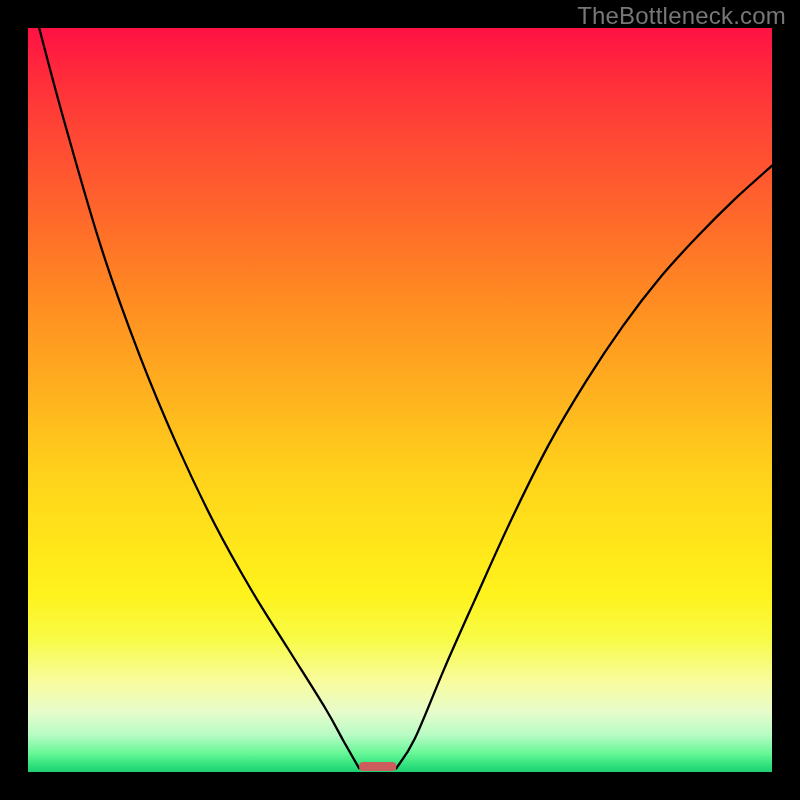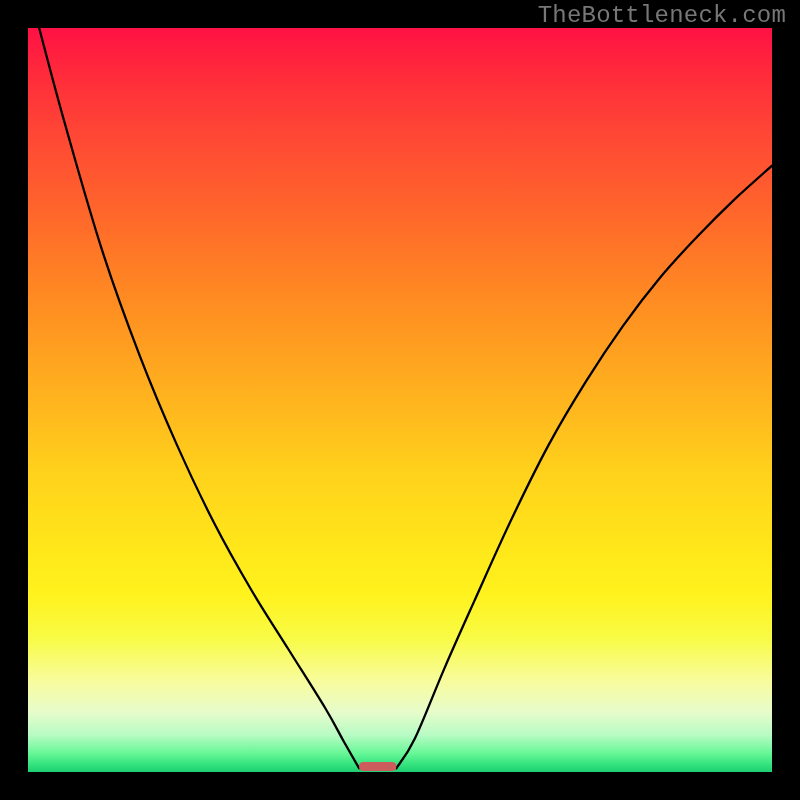--- a/index.html
+++ b/index.html
@@ -49,21 +49,21 @@
   }
   
   .curve-layer {
     position: absolute;
     inset: 0;
   }
   .watermark {
     position: absolute;
     top: 2px;
     right: 14px;
-    font-family: Liberation Mono, monospace;
+    font-family: Liberation Sans, sans-serif;
     font-size: 24px;
     color: #777;
     letter-spacing: 0.2px;
     user-select: none;
   }
 </style>
 </head>
 <body>
 
 <div class="outer">

